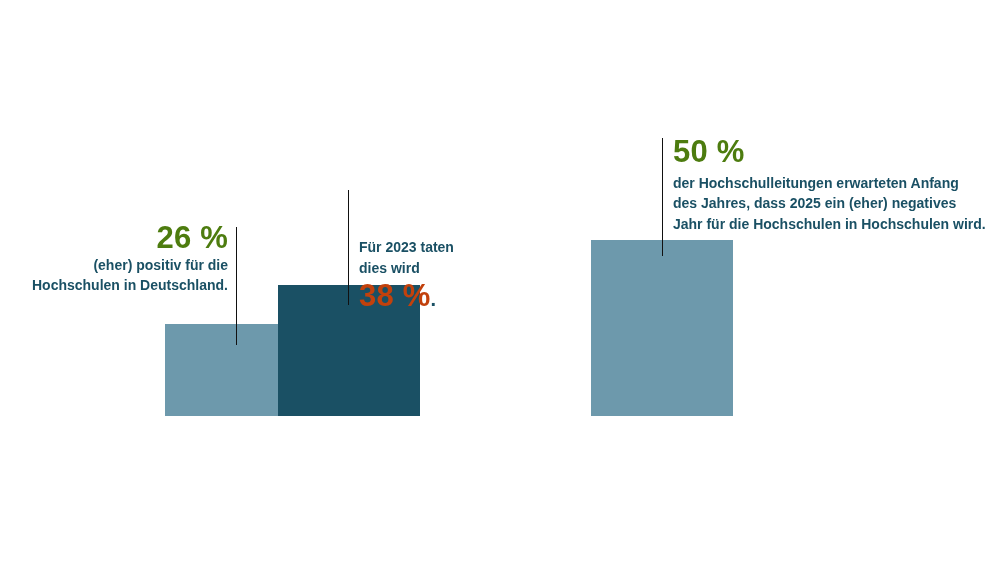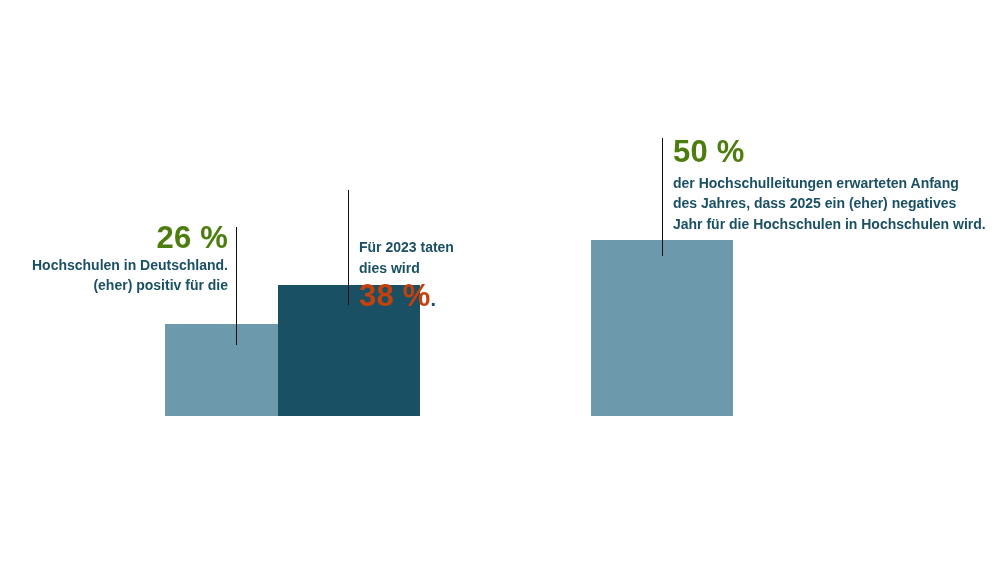--- a/index.html
+++ b/index.html
@@ -123,22 +123,22 @@
   <div class="bar" id="bar-2023"></div>
   <div class="bar" id="bar-2025"></div>
 
   <div class="leader-line" id="leader-2024"></div>
   <div class="leader-line" id="leader-2023"></div>
   <div class="leader-line" id="leader-2025"></div>
 
   <div class="callout" id="callout-2024">
     <div class="pct pct-light">26 %</div>
     <div class="body-text">
+      <span class="body-line">(eher) positiv für die</span>
       <span class="body-line">Hochschulen in Deutschland.</span>
-      <span class="body-line">(eher) positiv für die</span>
     </div>
   </div>
 
   <div class="callout" id="callout-2023">
     <div class="body-text lead-lines">
       <span class="body-line">Für 2023 taten</span>
       <span class="body-line">dies wird</span>
     </div>
     <div>
       <span class="pct pct-dark">38 %</span><span class="pct-period">.</span>

